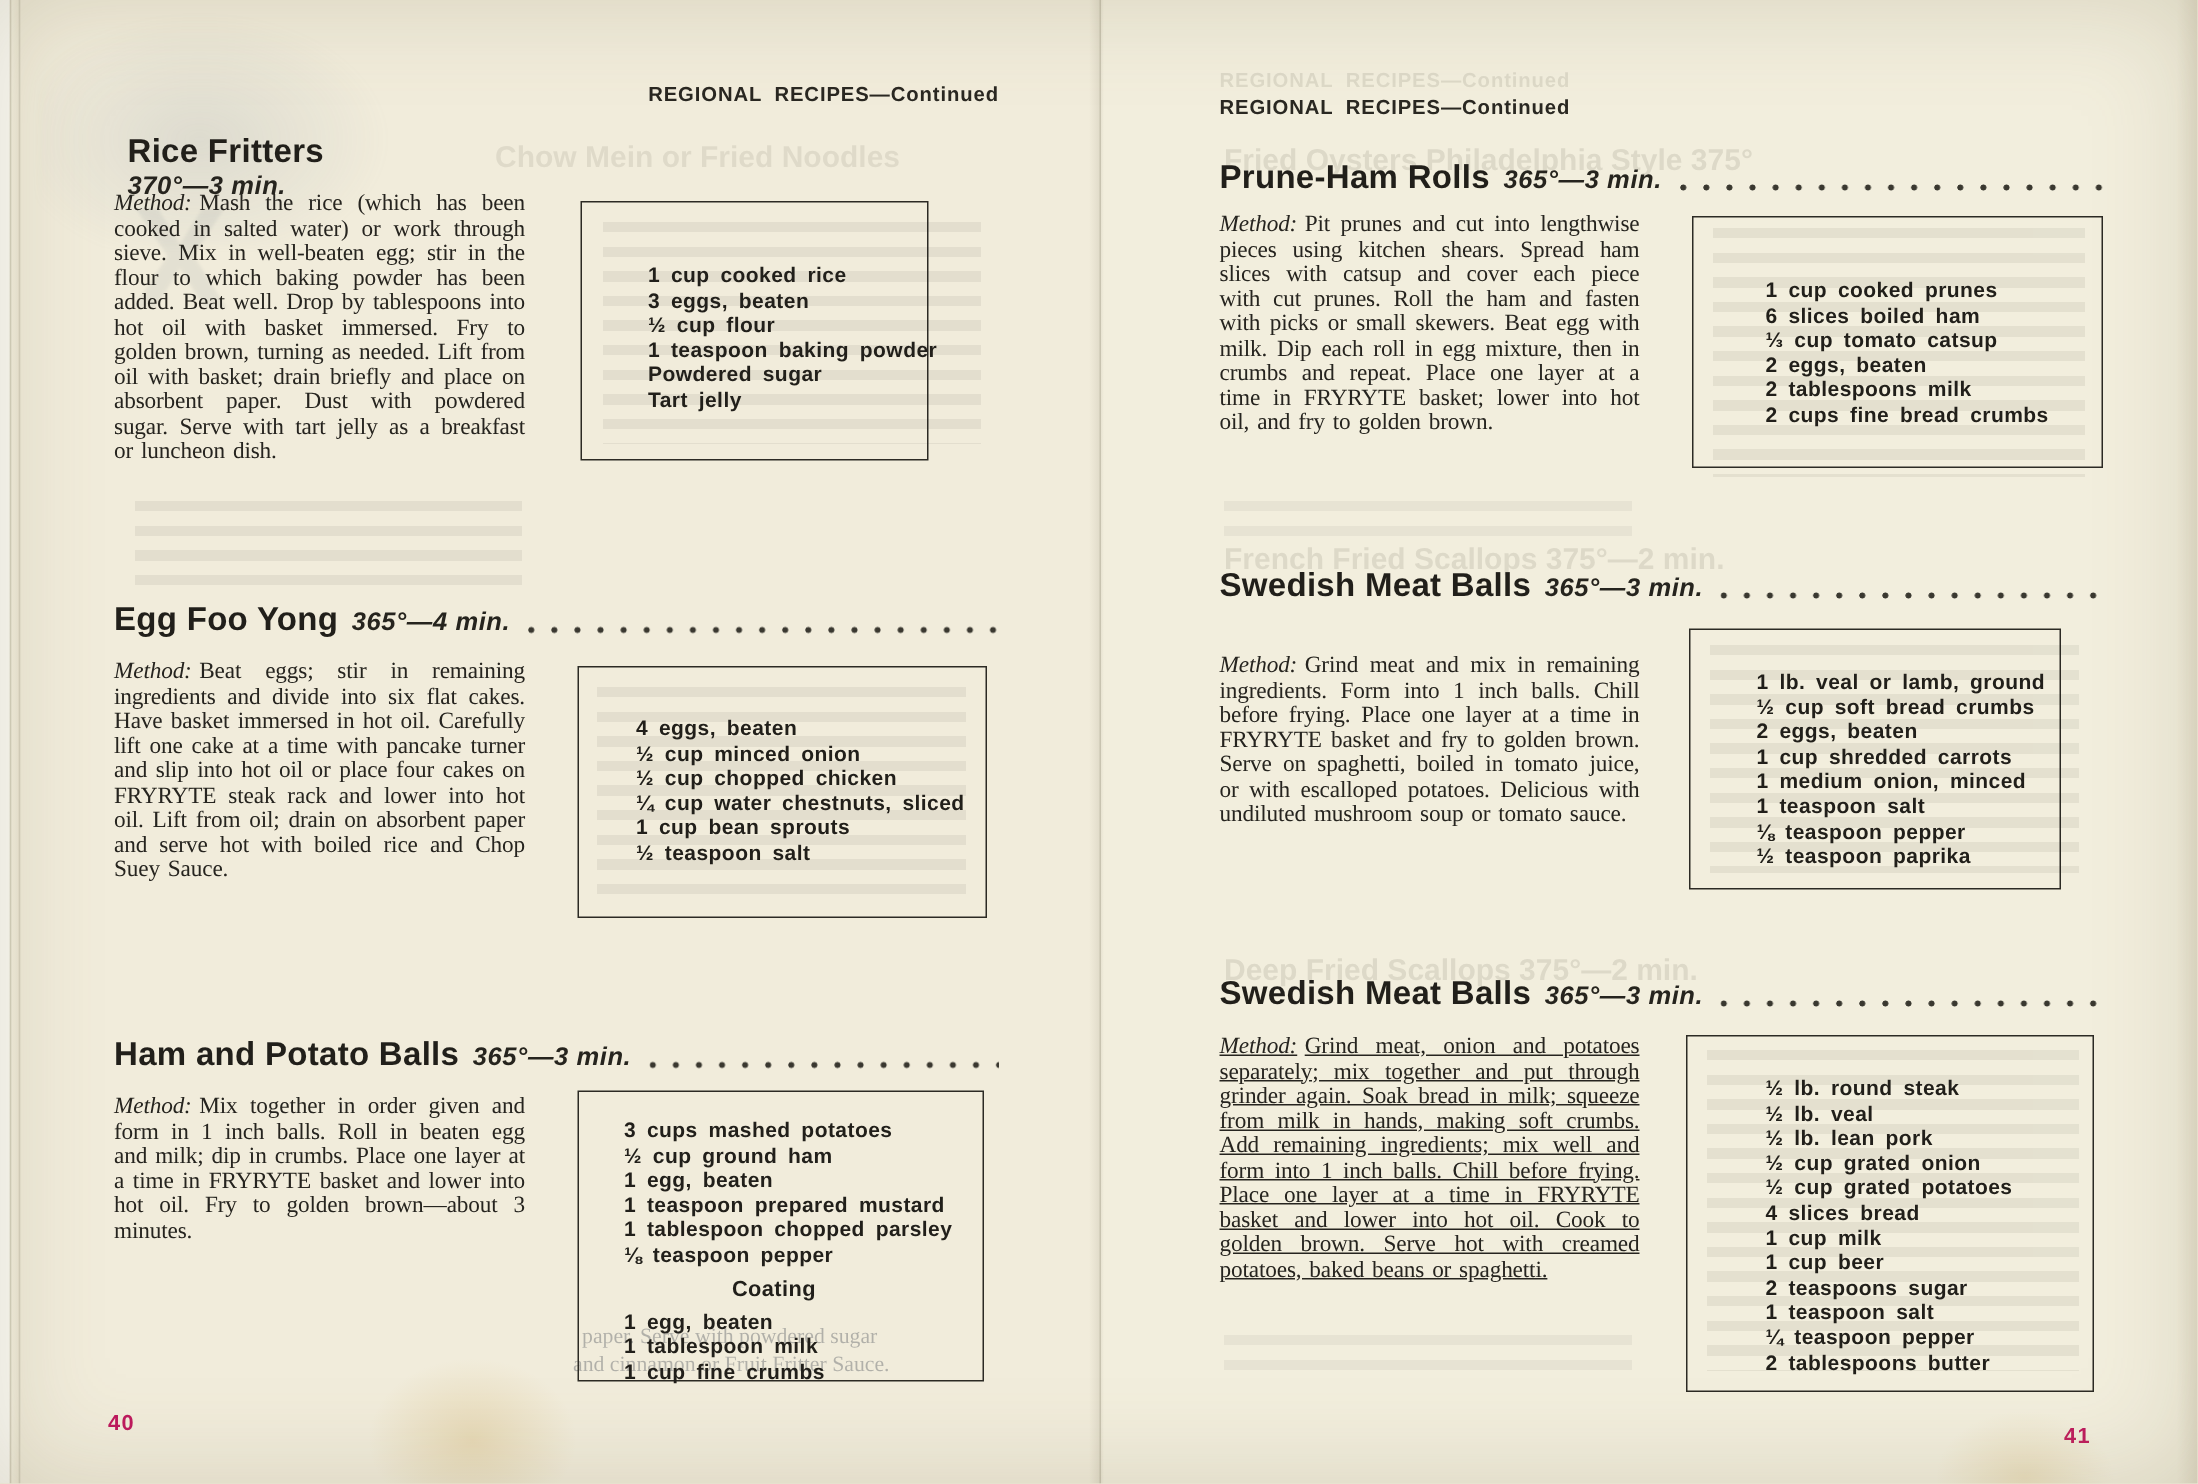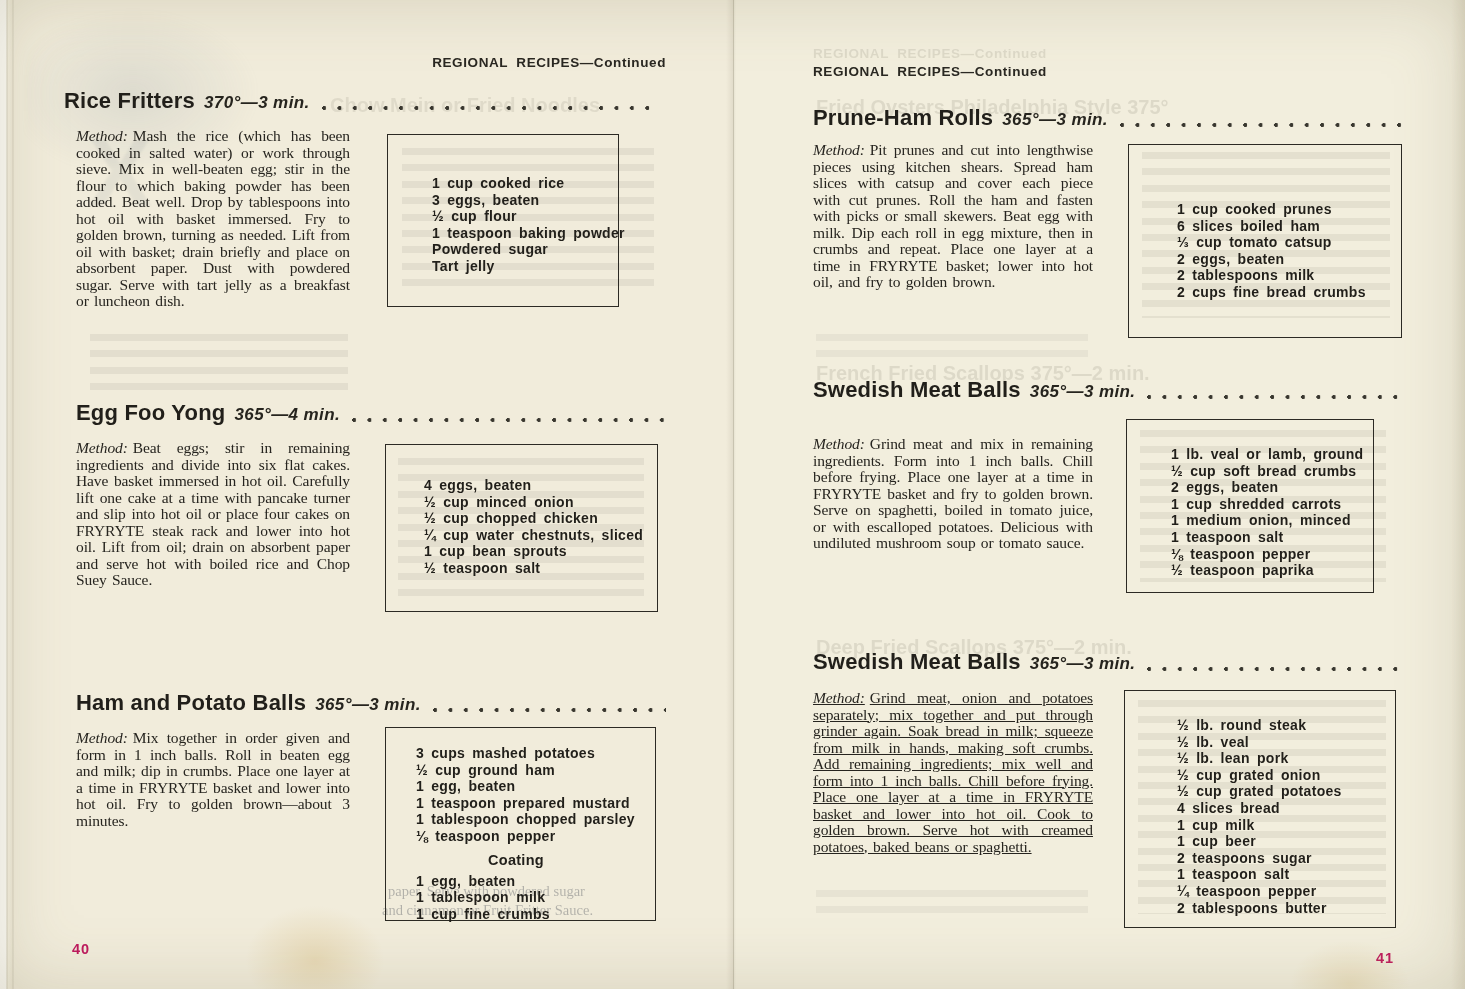--- a/index.html
+++ b/index.html
@@ -79,21 +79,21 @@
   <div class="glines" style="left:90px;top:334px;width:258px;height:60px;"></div>
   <div class="glines" style="left:398px;top:458px;width:246px;height:138px;"></div>
   <div class="glines" style="left:1142px;top:152px;width:248px;height:166px;"></div>
   <div class="glines" style="left:816px;top:334px;width:272px;height:28px;opacity:.05;"></div>
   <div class="glines" style="left:1140px;top:430px;width:246px;height:152px;"></div>
   <div class="glines" style="left:1138px;top:700px;width:248px;height:214px;"></div>
   <div class="glines" style="left:816px;top:890px;width:272px;height:30px;opacity:.05;"></div>
 
   <div class="pg-header" style="left:366px;top:55px;width:300px;text-align:right;">REGIONAL RECIPES—Continued</div>
 
-  <div class="titlerow" style="left:64px;top:88px;width:590px;">
+  <div class="titlerow" style="left:76px;top:88px;width:590px;flex-direction:column;">
     <span class="rtitle">Rice Fritters</span>
     <span class="rtemp">370°—3 min.</span>
     <span class="leader"></span>
   </div>
   <p class="method" style="left:76px;top:128px;width:274px;">
     <i class="mlabel">Method:</i><span>Mash the rice (which has been cooked in salted water) or work through sieve. Mix in well-beaten egg; stir in the flour to which baking powder has been added. Beat well. Drop by tablespoons into hot oil with basket immersed. Fry to golden brown, turning as needed. Lift from oil with basket; drain briefly and place on absorbent paper. Dust with powdered sugar. Serve with tart jelly as a breakfast or luncheon dish.</span>
   </p>
   <div class="ibox" style="left:387px;top:134px;width:232px;height:173px;padding:40px 0 0 44px;">
     <div>
 
@@ -158,21 +158,21 @@
   <div class="pg-header" style="left:813px;top:64px;">REGIONAL RECIPES—Continued</div>
 
   <div class="titlerow" style="left:813px;top:105px;width:590px;">
     <span class="rtitle">Prune-Ham Rolls</span>
     <span class="rtemp">365°—3 min.</span>
     <span class="leader"></span>
   </div>
   <p class="method" style="left:813px;top:142px;width:280px;">
     <i class="mlabel">Method:</i><span>Pit prunes and cut into lengthwise pieces using kitchen shears. Spread ham slices with catsup and cover each piece with cut prunes. Roll the ham and fasten with picks or small skewers. Beat egg with milk. Dip each roll in egg mixture, then in crumbs and repeat. Place one layer at a time in FRYRYTE basket; lower into hot oil, and fry to golden brown.</span>
   </p>
-  <div class="ibox" style="left:1128px;top:144px;width:274px;height:194px;padding:56px 0 0 48px;">
+  <div class="ibox" style="left:1128px;top:144px;width:274px;height:168px;padding:40px 0 0 48px;">
     <div>
 
     <div class="iline">1 cup cooked prunes</div>
         <div class="iline">6 slices boiled ham</div>
         <div class="iline">⅓ cup tomato catsup</div>
         <div class="iline">2 eggs, beaten</div>
         <div class="iline">2 tablespoons milk</div>
         <div class="iline">2 cups fine bread crumbs</div>
       </div>
   </div>

